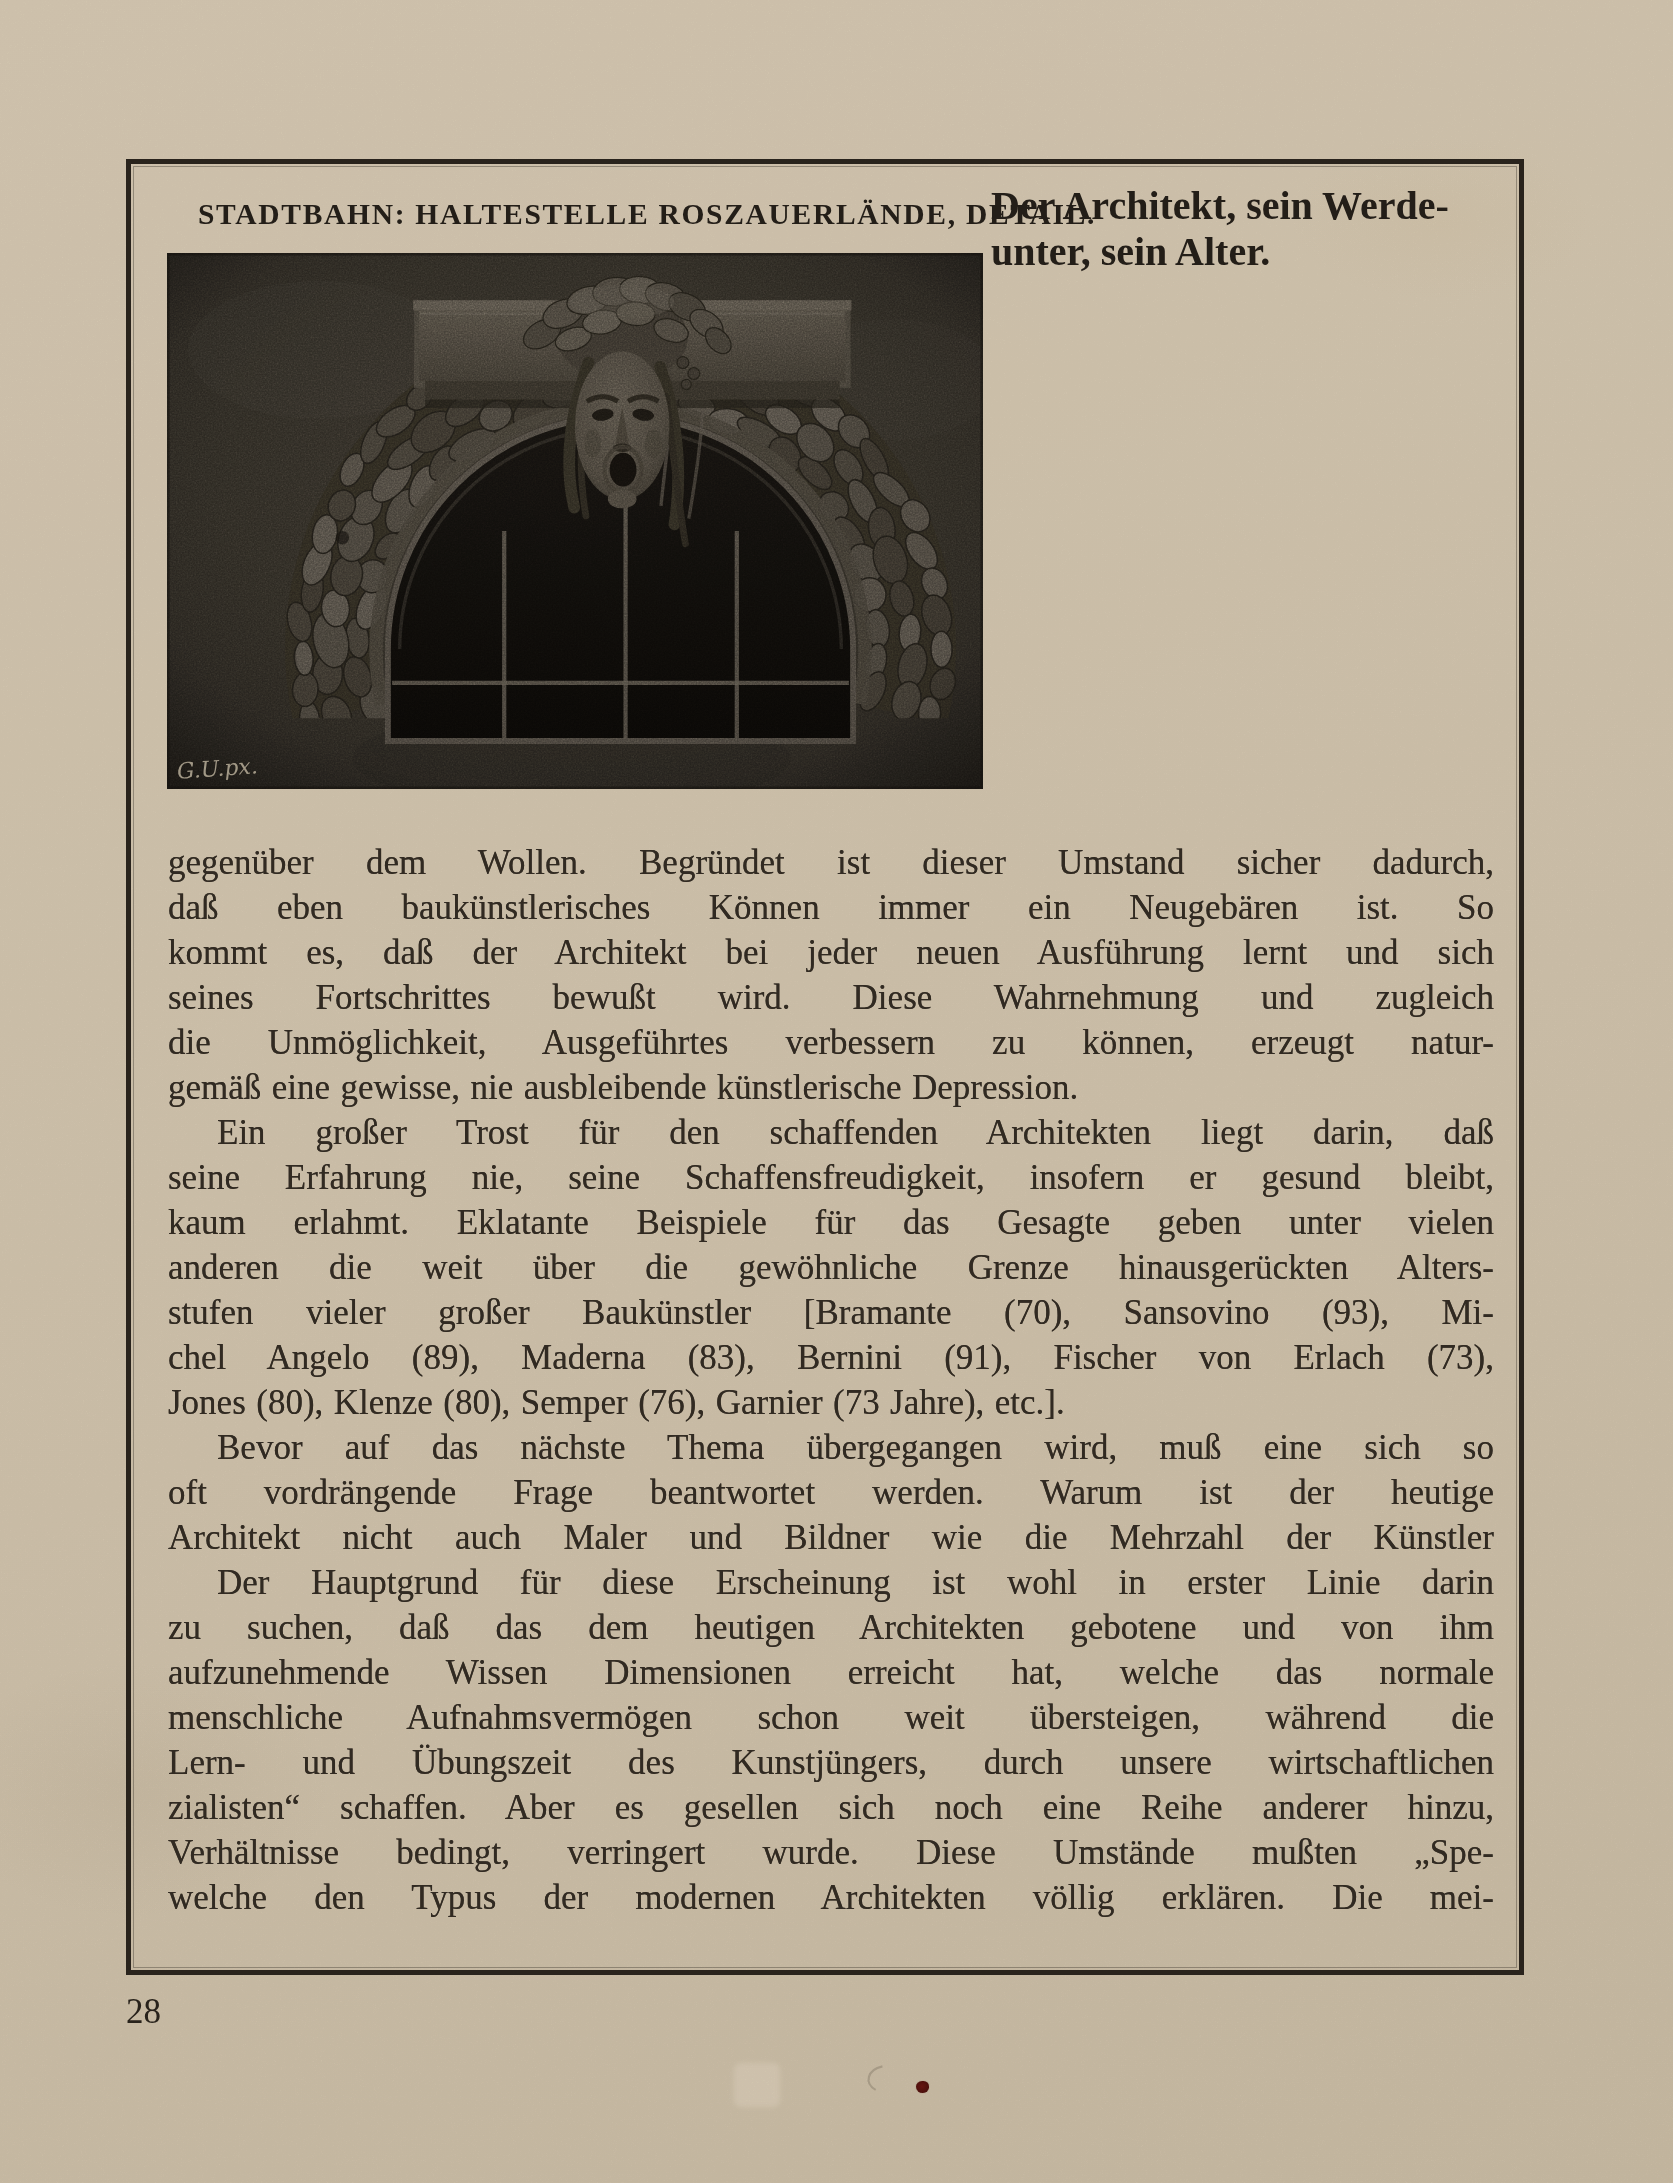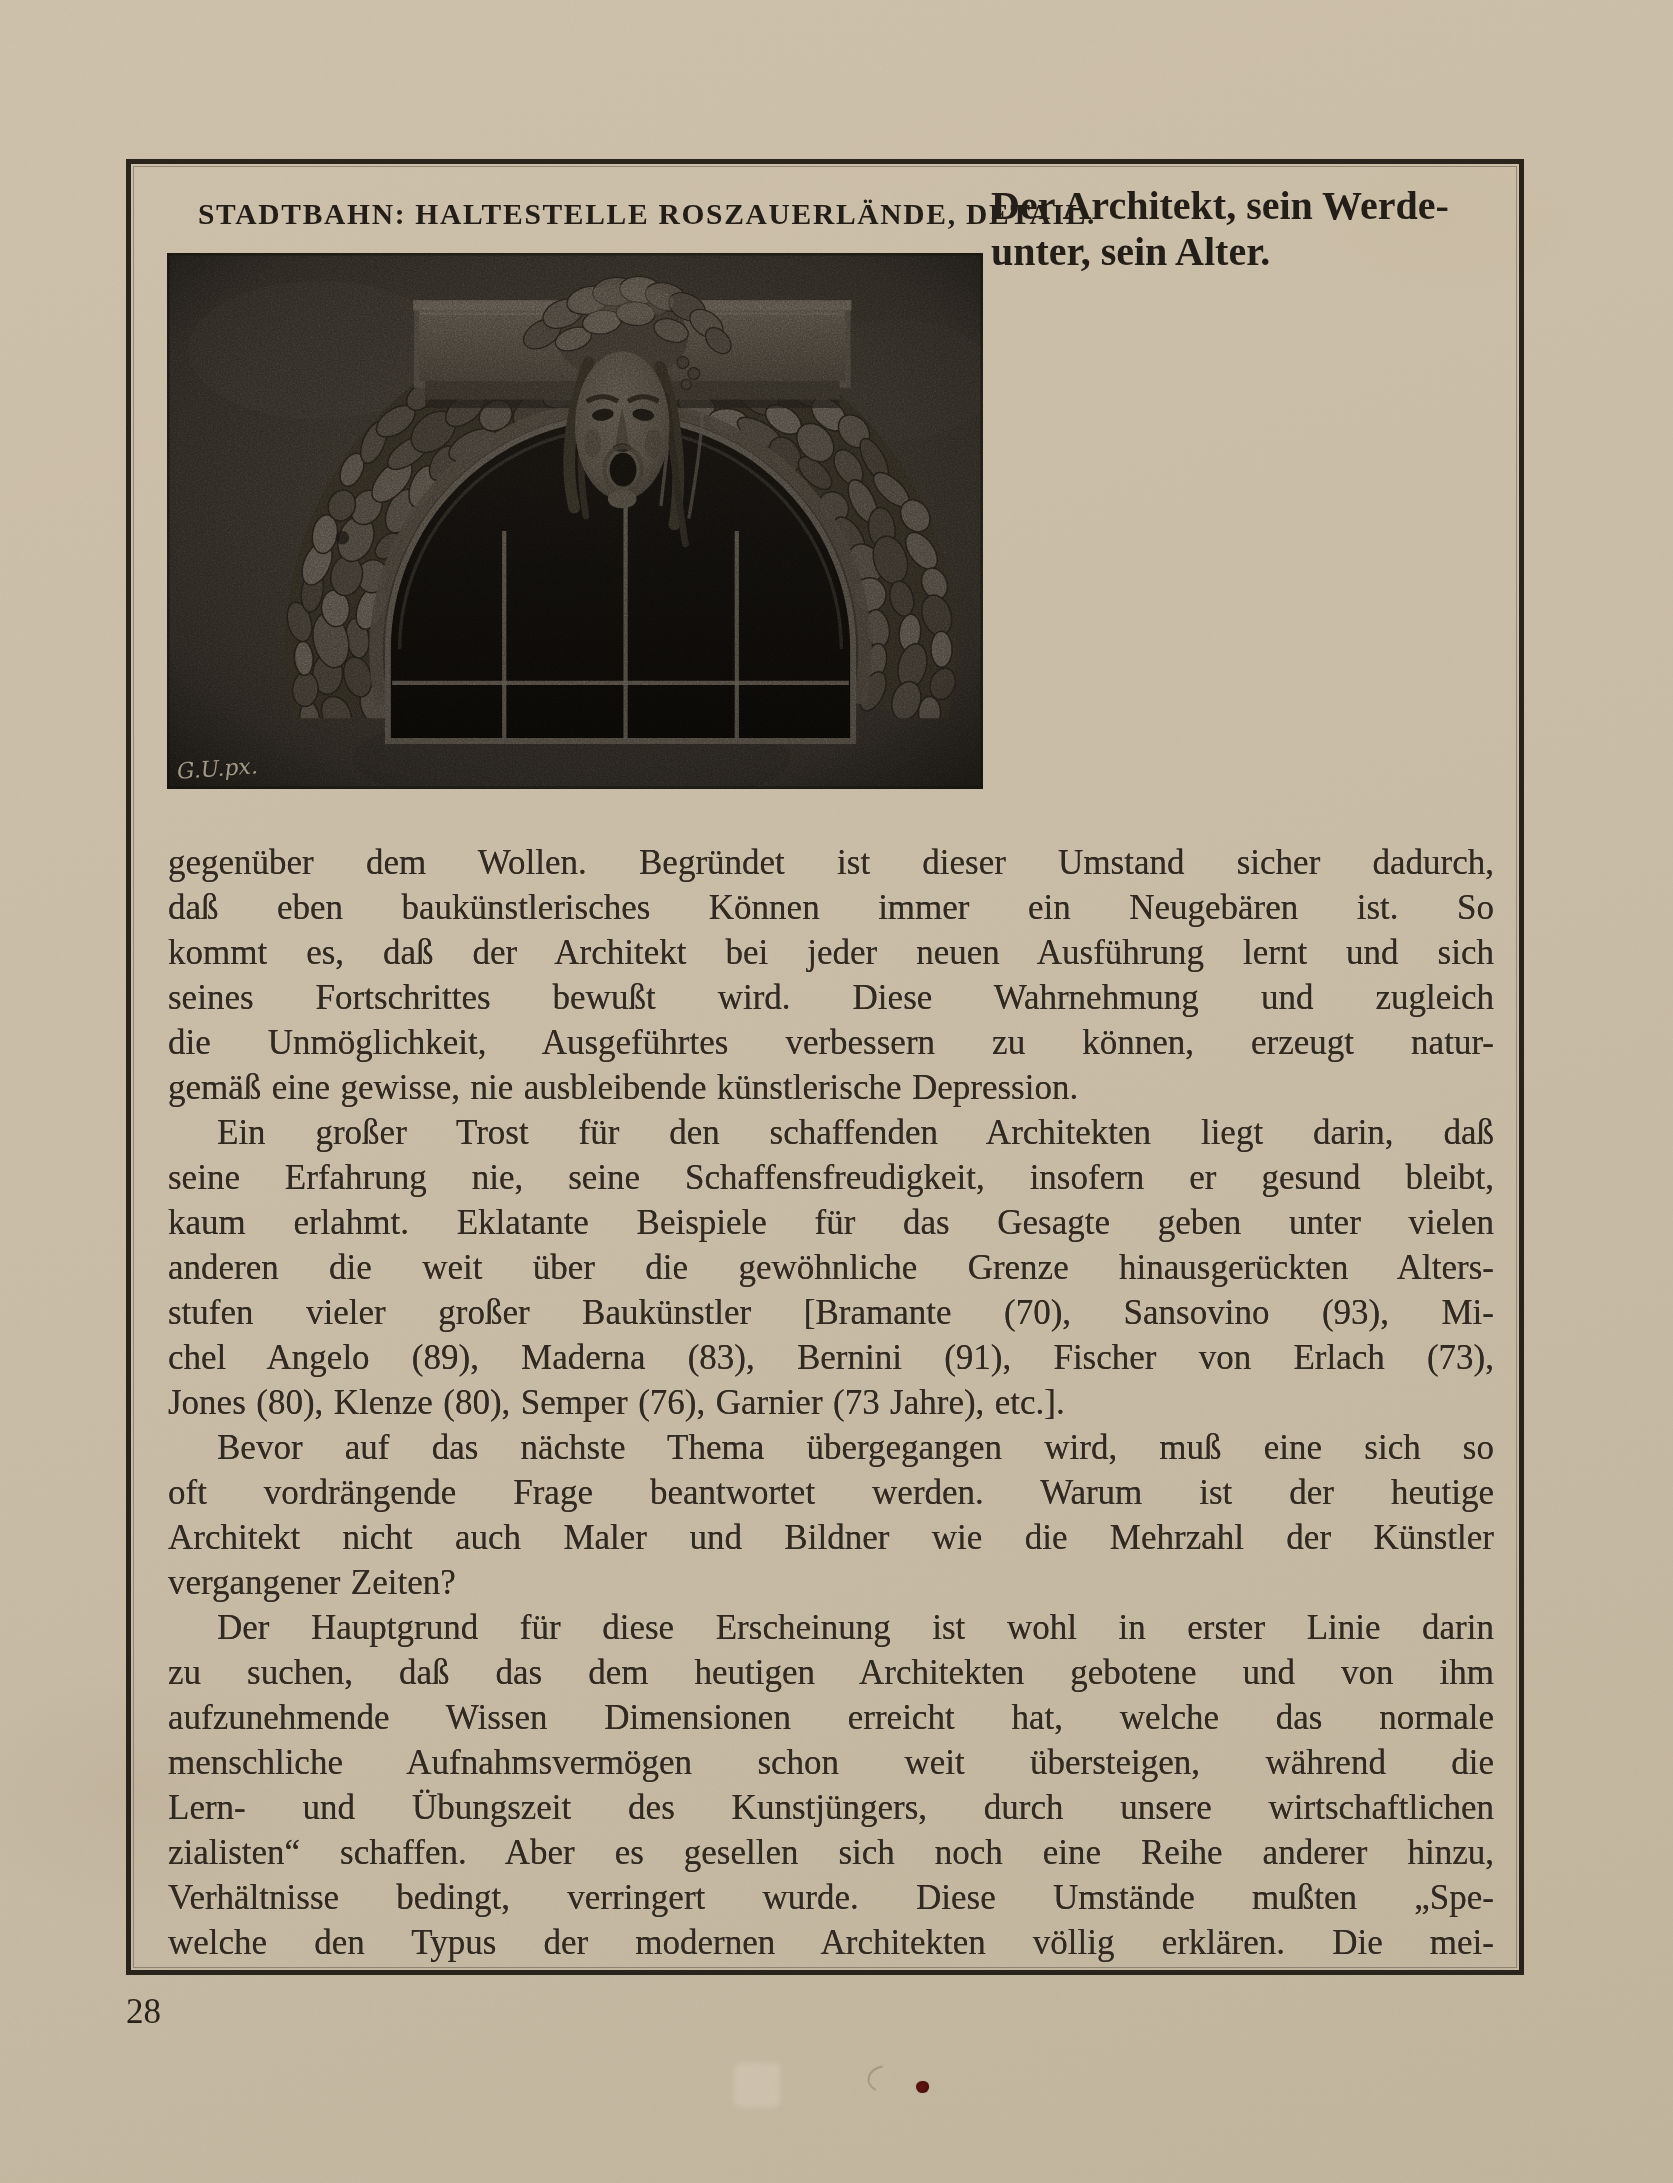--- a/index.html
+++ b/index.html
@@ -295,21 +295,20 @@
       <div class="ln">seine Erfahrung nie, seine Schaffensfreudigkeit, insofern er gesund bleibt,</div>
       <div class="ln">kaum erlahmt. Eklatante Beispiele für das Gesagte geben unter vielen</div>
       <div class="ln">anderen die weit über die gewöhnliche Grenze hinausgerückten Alters-</div>
       <div class="ln">stufen vieler großer Baukünstler [Bramante (70), Sansovino (93), Mi-</div>
       <div class="ln">chel Angelo (89), Maderna (83), Bernini (91), Fischer von Erlach (73),</div>
       <div class="ln rag">Jones (80), Klenze (80), Semper (76), Garnier (73 Jahre), etc.].</div>
 
       <div class="ln ind">Bevor auf das nächste Thema übergegangen wird, muß eine sich so</div>
       <div class="ln">oft vordrängende Frage beantwortet werden. Warum ist der heutige</div>
       <div class="ln">Architekt nicht auch Maler und Bildner wie die Mehrzahl der Künstler</div>
-      <div class="ln rag">vergangener Zeiten?</div>
 
       <div class="ln ind">Der Hauptgrund für diese Erscheinung ist wohl in erster Linie darin</div>
       <div class="ln">zu suchen, daß das dem heutigen Architekten gebotene und von ihm</div>
       <div class="ln">aufzunehmende Wissen Dimensionen erreicht hat, welche das normale</div>
       <div class="ln">menschliche Aufnahmsvermögen schon weit übersteigen, während die</div>
       <div class="ln">Lern- und Übungszeit des Kunstjüngers, durch unsere wirtschaftlichen</div>
       <div class="ln">zialisten“ schaffen. Aber es gesellen sich noch eine Reihe anderer hinzu,</div>
       <div class="ln">Verhältnisse bedingt, verringert wurde. Diese Umstände mußten „Spe-</div>
       <div class="ln">welche den Typus der modernen Architekten völlig erklären. Die mei-</div>
     </div>

